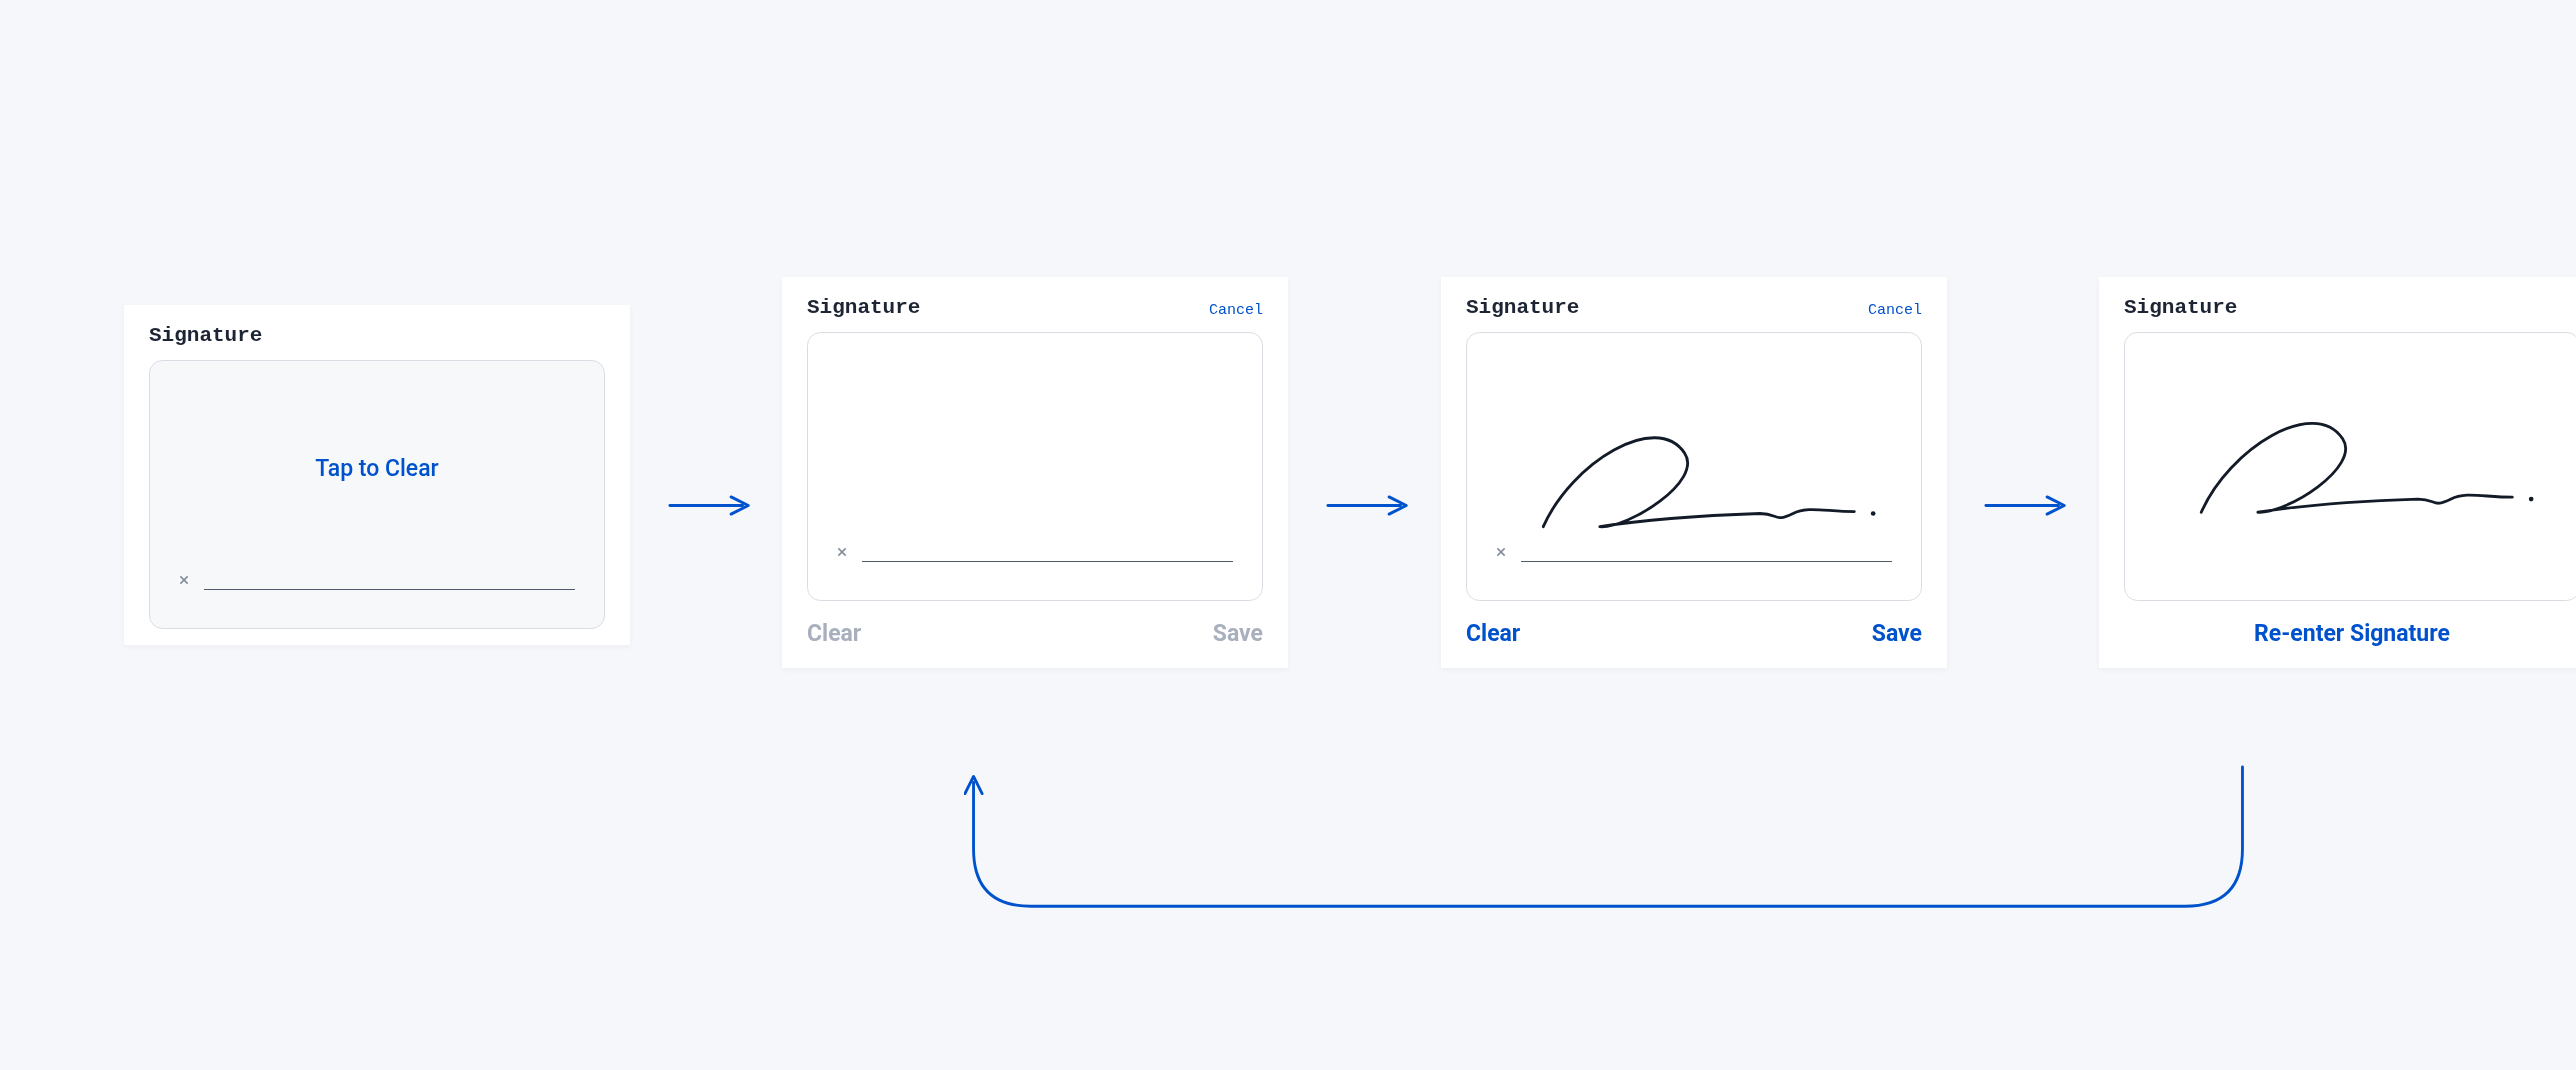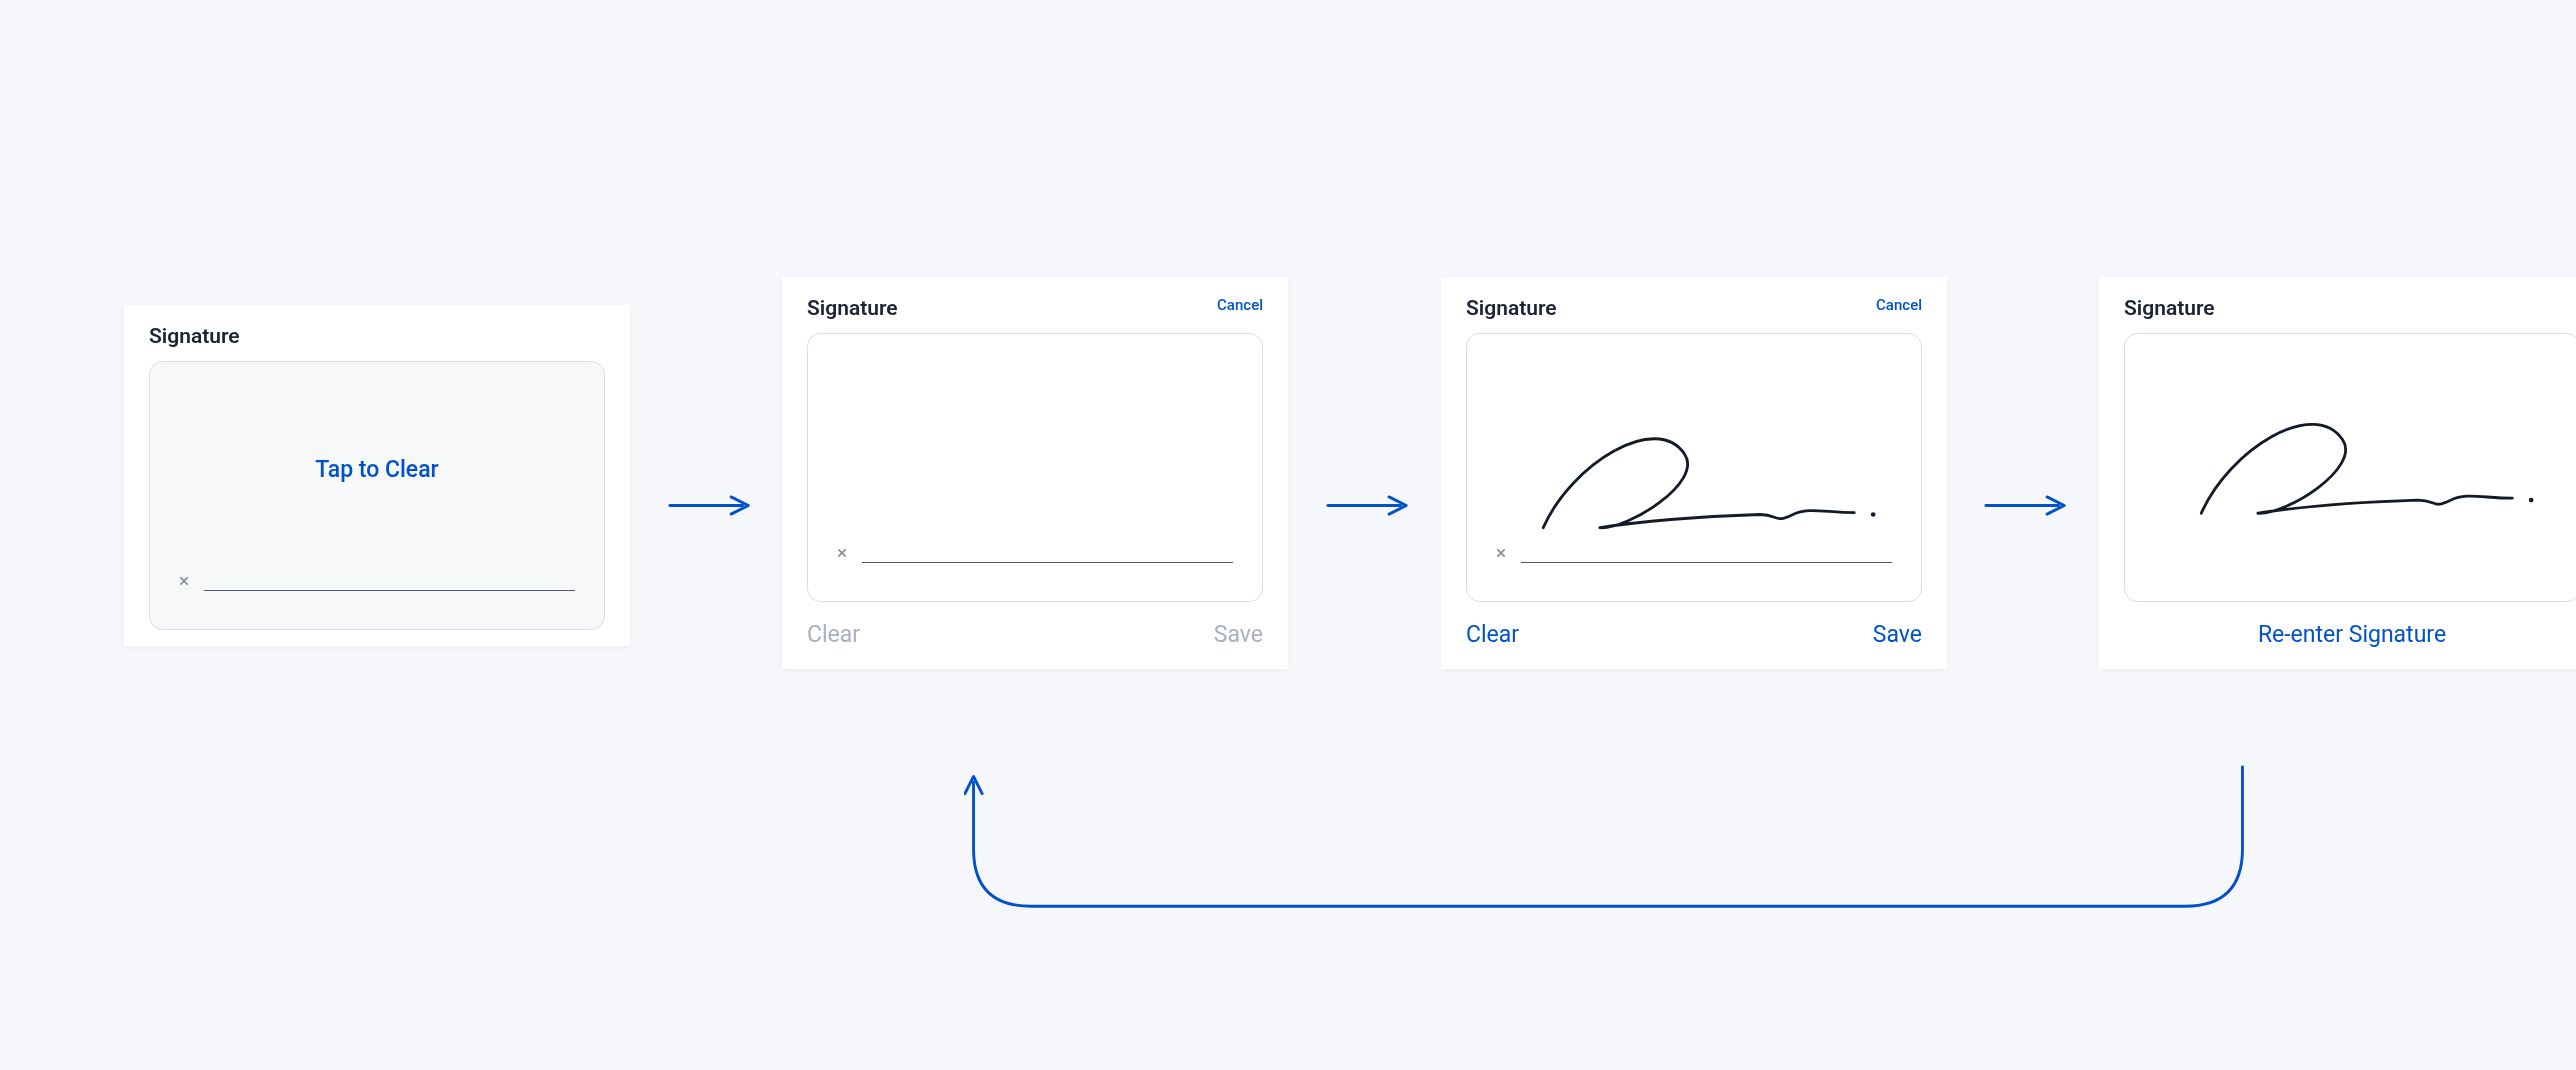--- a/index.html
+++ b/index.html
@@ -26,22 +26,23 @@
 
   
   .card{
     position:absolute;
     background:var(--card);
     box-shadow:0 1.9px 5.7px rgba(0,0,0,.04);
   }
   .card-header{
     display:flex;
     justify-content:space-between;
-    align-items:flex-start;
+    align-items:flex-end;
     padding:19px 25px 13.4px 25px;
+    font-family:Liberation Mono, monospace;
   }
   .card-header .title{
     font-size:21px;
     font-weight:600;
     color:var(--text);
   }
   .card-header .link{
     font-size:15px;
     font-weight:500;
     color:var(--primary);
@@ -81,21 +82,21 @@
   }
   .sig-line{
     flex:1;
     border-bottom:1.9px solid var(--line);
   }
   .card-footer{
     display:flex;
     justify-content:space-between;
     padding:3.8px 25px 21px 25px;
     font-size:23px;
-    font-weight:400;
+    font-weight:700;
   }
   .card-footer .disabled{ color:var(--muted-text); }
   .card-footer .enabled { color:var(--primary); cursor:pointer; }
   .card-footer.center{ justify-content:center; }
 
   
   .squiggle{
     position:absolute;
     left:48px; right:29px; bottom:62px;
     height:114px;

